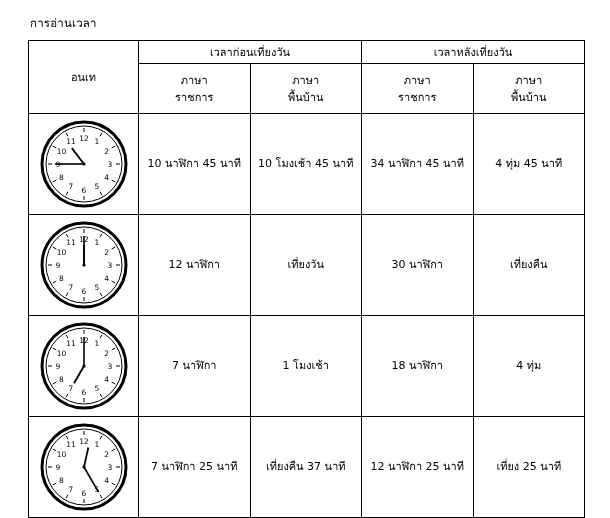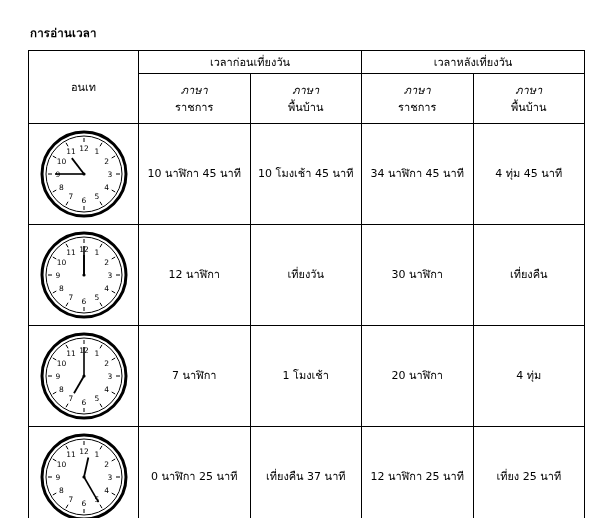--- a/index.html
+++ b/index.html
@@ -16,22 +16,22 @@
   }
   .page {
     position: relative;
     width: 610px;
     height: 518px;
     box-sizing: border-box;
     padding: 10px 22px 0 28px;
   }
   .doc-title {
     font-size: 11.5px;
-    font-weight: bold;
-    margin: 14px 0 8px 2px;
+    font-weight: normal;
+    margin: 4px 0 8px 2px;
     letter-spacing: 0.2px;
   }
   table.time-table {
     border-collapse: collapse;
     width: 556px;
     table-layout: fixed;
   }
   table.time-table td, table.time-table th {
     border: 1px solid #000000;
     text-align: center;
@@ -45,21 +45,21 @@
 
   .hdr-group {
     height: 22px;
     font-size: 11.5px;
   }
   .hdr-sub {
     height: 50px;
     font-size: 11.5px;
     line-height: 17px;
   }
-  .hdr-sub .l1 { display: block; font-style: italic; }
+  .hdr-sub .l1 { display: block; }
   .hdr-sub .l2 { display: block; }
   .hdr-time {
     font-size: 11.5px;
   }
   .data-row td {
     height: 96px;
   }
   .cell-text {
     font-size: 11px;
     line-height: 14px;
@@ -229,21 +229,21 @@
                 <line x1="28.00" y1="14.82" x2="30.00" y2="18.29" stroke="#000000" stroke-width="1"></line>
                 <text x="33.00" y="26.08" text-anchor="middle" font-size="7.5" font-family="&quot;DejaVu Sans&quot;, &quot;Liberation Sans&quot;, sans-serif" fill="#000000">11</text>
                 <line x1="46" y1="46" x2="46.00" y2="17.00" stroke="#000000" stroke-width="1.6"></line>
                 <line x1="46" y1="46" x2="36.00" y2="63.32" stroke="#000000" stroke-width="1.8"></line>
                 <circle cx="46" cy="46" r="1.6" fill="#000000"></circle>
               </svg>
             </div>
         </td>
         <td class="cell-text">7 นาฬิกา</td>
         <td class="cell-text">1 โมงเช้า</td>
-        <td class="cell-text">20 นาฬิกา</td>
+        <td class="cell-text">18 นาฬิกา</td>
         <td class="cell-text">4 ทุ่ม</td>
       </tr>
 
       <tr class="data-row">
         <td class="clock-cell">
           <div class="clock-wrap">
               <svg class="clock" width="92" height="92" viewBox="0 0 92 92">
                 <circle cx="46" cy="46" r="42" fill="#ffffff" stroke="#000000" stroke-width="3"></circle>
                 <circle cx="46" cy="46" r="38" fill="none" stroke="#000000" stroke-width="1"></circle>
                 <line x1="46.00" y1="10.00" x2="46.00" y2="14.00" stroke="#000000" stroke-width="1"></line>
@@ -269,21 +269,21 @@
                 <line x1="14.82" y1="28.00" x2="18.29" y2="30.00" stroke="#000000" stroke-width="1"></line>
                 <text x="23.48" y="35.60" text-anchor="middle" font-size="7.5" font-family="&quot;DejaVu Sans&quot;, &quot;Liberation Sans&quot;, sans-serif" fill="#000000">10</text>
                 <line x1="28.00" y1="14.82" x2="30.00" y2="18.29" stroke="#000000" stroke-width="1"></line>
                 <text x="33.00" y="26.08" text-anchor="middle" font-size="7.5" font-family="&quot;DejaVu Sans&quot;, &quot;Liberation Sans&quot;, sans-serif" fill="#000000">11</text>
                 <line x1="46" y1="46" x2="60.50" y2="71.11" stroke="#000000" stroke-width="1.6"></line>
                 <line x1="46" y1="46" x2="50.33" y2="26.47" stroke="#000000" stroke-width="1.8"></line>
                 <circle cx="46" cy="46" r="1.6" fill="#000000"></circle>
               </svg>
             </div>
         </td>
-        <td class="cell-text">0 นาฬิกา 25 นาที</td>
+        <td class="cell-text">7 นาฬิกา 25 นาที</td>
         <td class="cell-text">เที่ยงคืน 37 นาที</td>
         <td class="cell-text">12 นาฬิกา 25 นาที</td>
         <td class="cell-text">เที่ยง 25 นาที</td>
       </tr>
     </tbody>
   </table>
 
 </div>
 
 </body></html>

